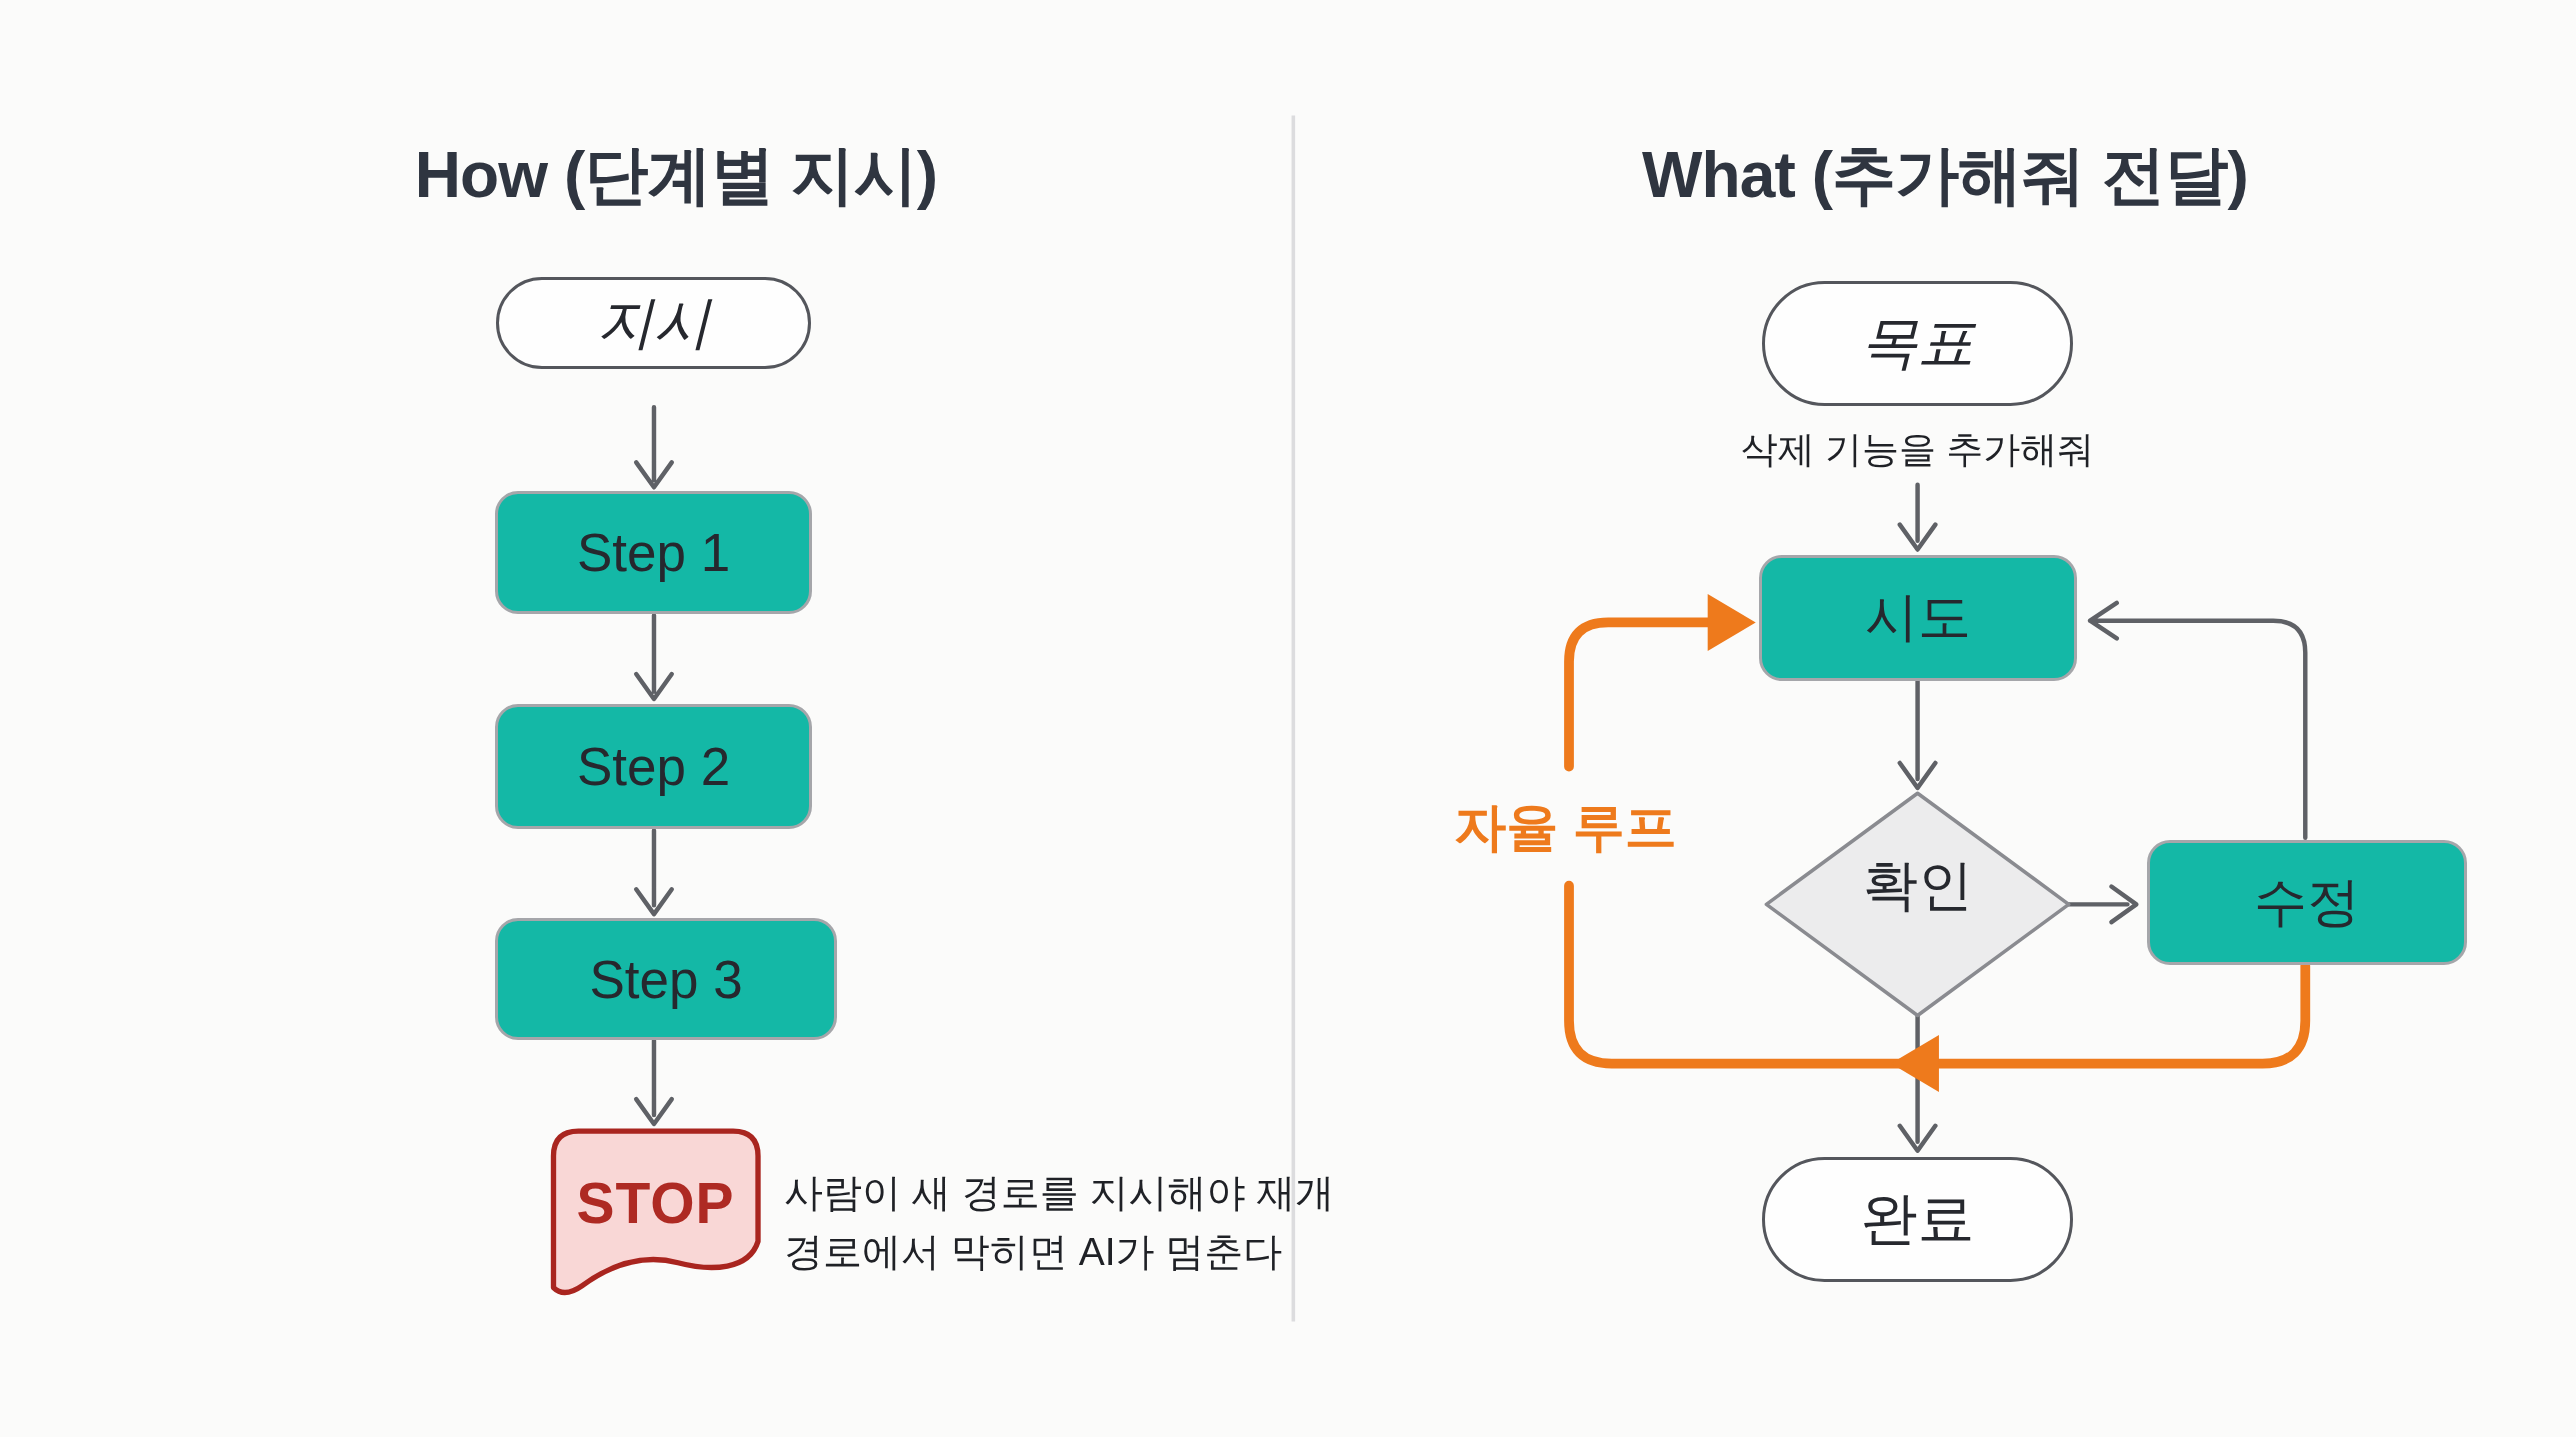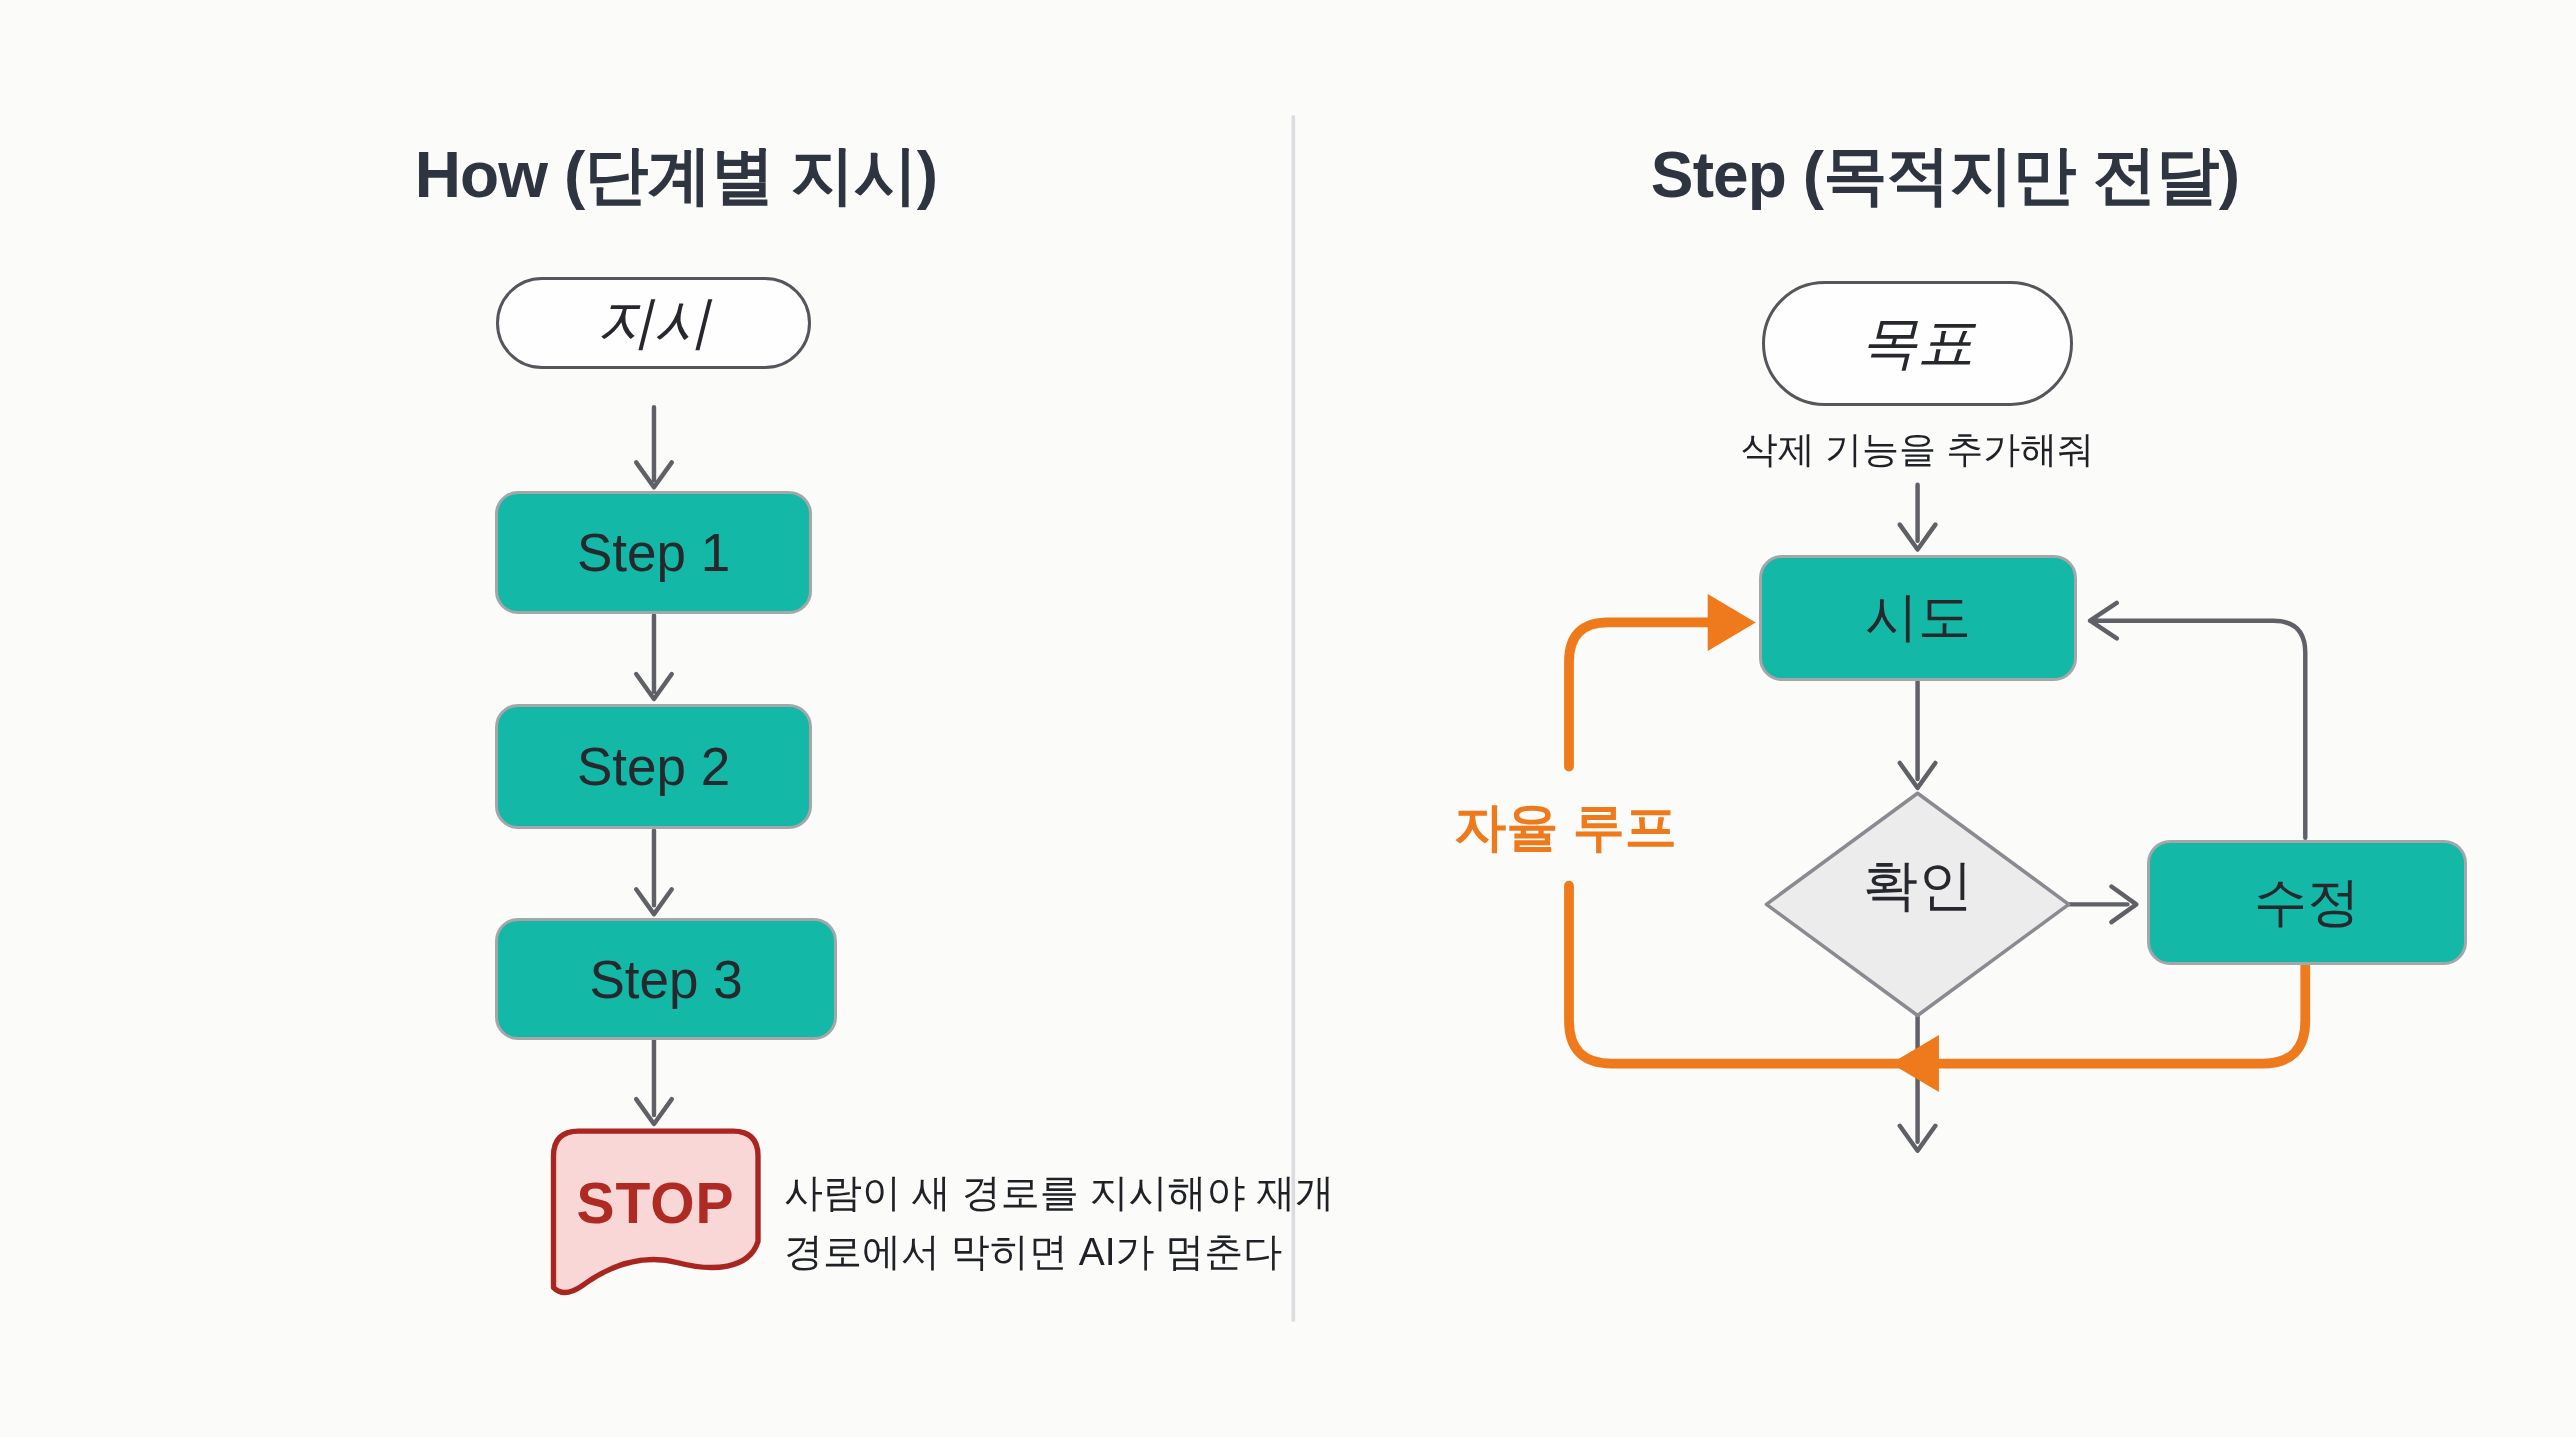--- a/index.html
+++ b/index.html
@@ -120,29 +120,30 @@
 
   <div class="node proc" style="left:495px;top:918px;width:342px;height:122px;">Step 3</div>
 
   <div class="stop-label" style="left:553px;top:1140px;width:205px;height:125px;">STOP</div>
 
   <div class="note" style="left:784px;top:1163px;">
     <div>사람이 새 경로를 지시해야 재개</div>
     <div>경로에서 막히면 AI가 멈춘다</div>
   </div>
 
-  <div class="ttl" style="left:1589px;top:132px;width:712px;">Step (목적지만 전달)</div>
+  <div class="ttl" style="left:1589px;top:132px;width:712px;">What (추가해줘 전달)</div>
 
   <div class="node pill" style="left:1762px;top:281px;width:311px;height:125px;font-style:italic;">목표</div>
 
   <div class="goal-note" style="left:1695px;top:425px;">삭제 기능을 추가해줘</div>
 
   <div class="node proc" style="left:1759px;top:555px;width:318px;height:126px;">시도</div>
 
   <div class="diamond-label" style="left:1829px;top:856px;width:178px;height:59px;">확인</div>
 
   <div class="node proc" style="left:2147px;top:840px;width:320px;height:125px;">수정</div>
 
+  <div class="node pill" style="left:1762px;top:1157px;width:311px;height:125px;">완료</div>
 
   <div class="loop-label" style="left:1441px;top:793px;">자율 루프</div>
 
 </div>
 
 
 </body></html>

